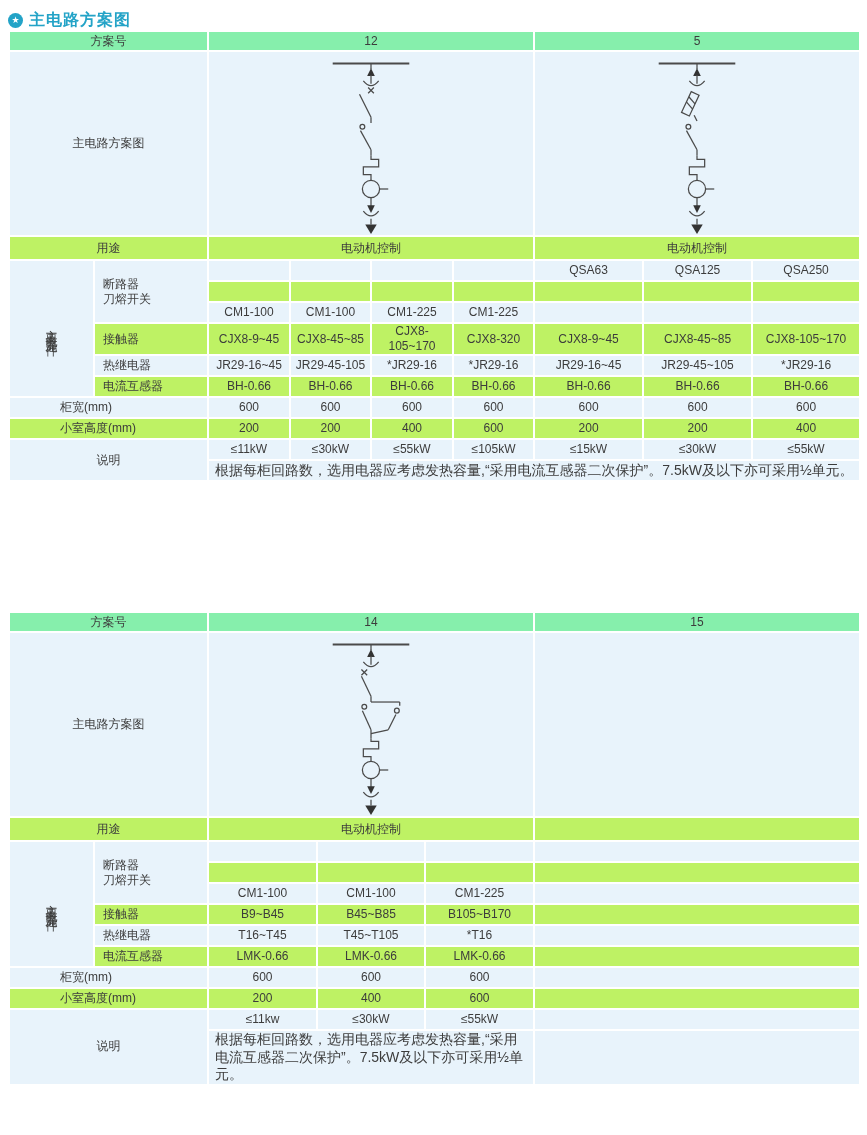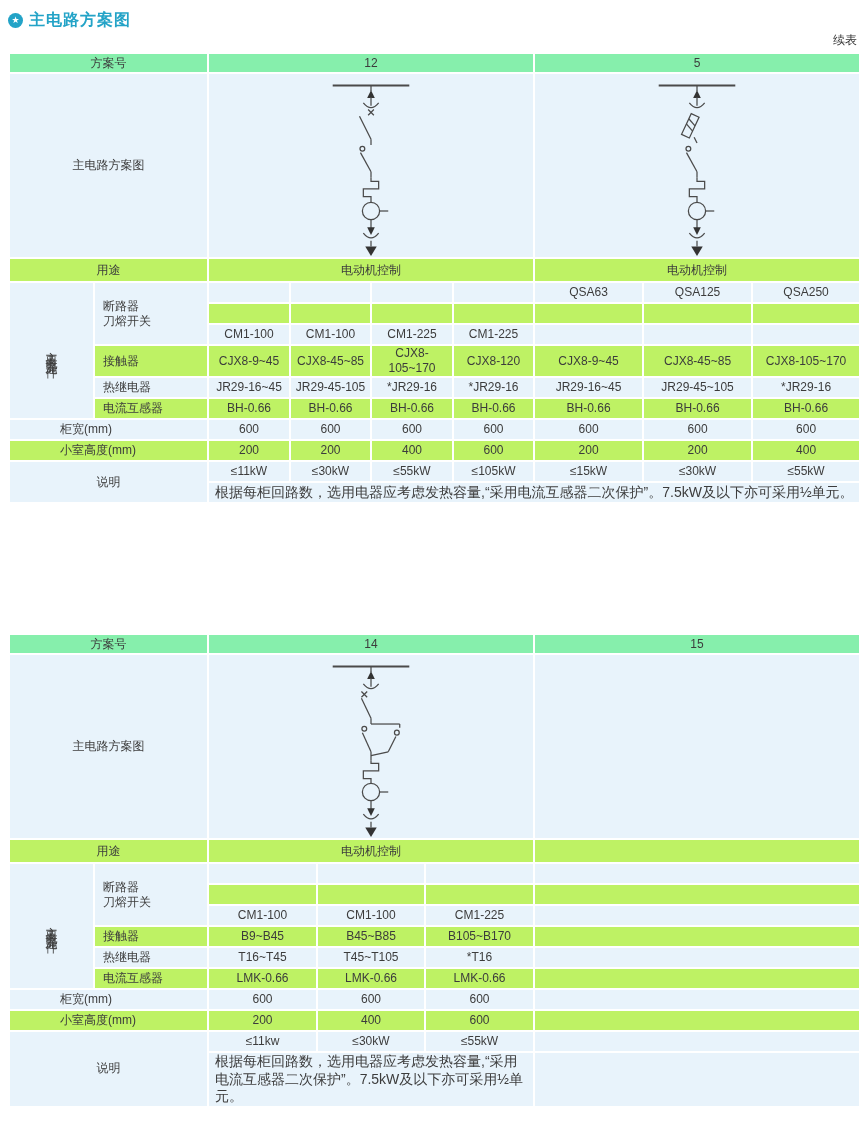--- a/index.html
+++ b/index.html
@@ -34,21 +34,20 @@
 </head>
 <body>
 
 <div class="page">
 
   <div class="title-row">
     <span class="title-icon">★</span>
     <span class="page-title">主电路方案图</span>
   </div>
 
-  <div class="continued">续表</div>
 
   <table>
     <colgroup>
       <col style="width:85px">
         <col style="width:114px">
       <col style="width:82px">
         <col style="width:81px">
         <col style="width:82px">
         <col style="width:81px">
       <col style="width:109px">
@@ -155,21 +154,21 @@
       <td></td>
       <td></td>
       <td></td>
     </tr>
 
     <tr class="b">
       <td class="left">接触器</td>
       <td>CJX8-9~45</td>
       <td>CJX8-45~85</td>
       <td style="padding:0 1px">CJX8-105~170</td>
-      <td>CJX8-120</td>
+      <td>CJX8-320</td>
       <td>CJX8-9~45</td>
       <td>CJX8-45~85</td>
       <td>CJX8-105~170</td>
     </tr>
 
     <tr class="a">
       <td class="left">热继电器</td>
       <td>JR29-16~45</td>
       <td>JR29-45-105</td>
       <td>*JR29-16</td>

